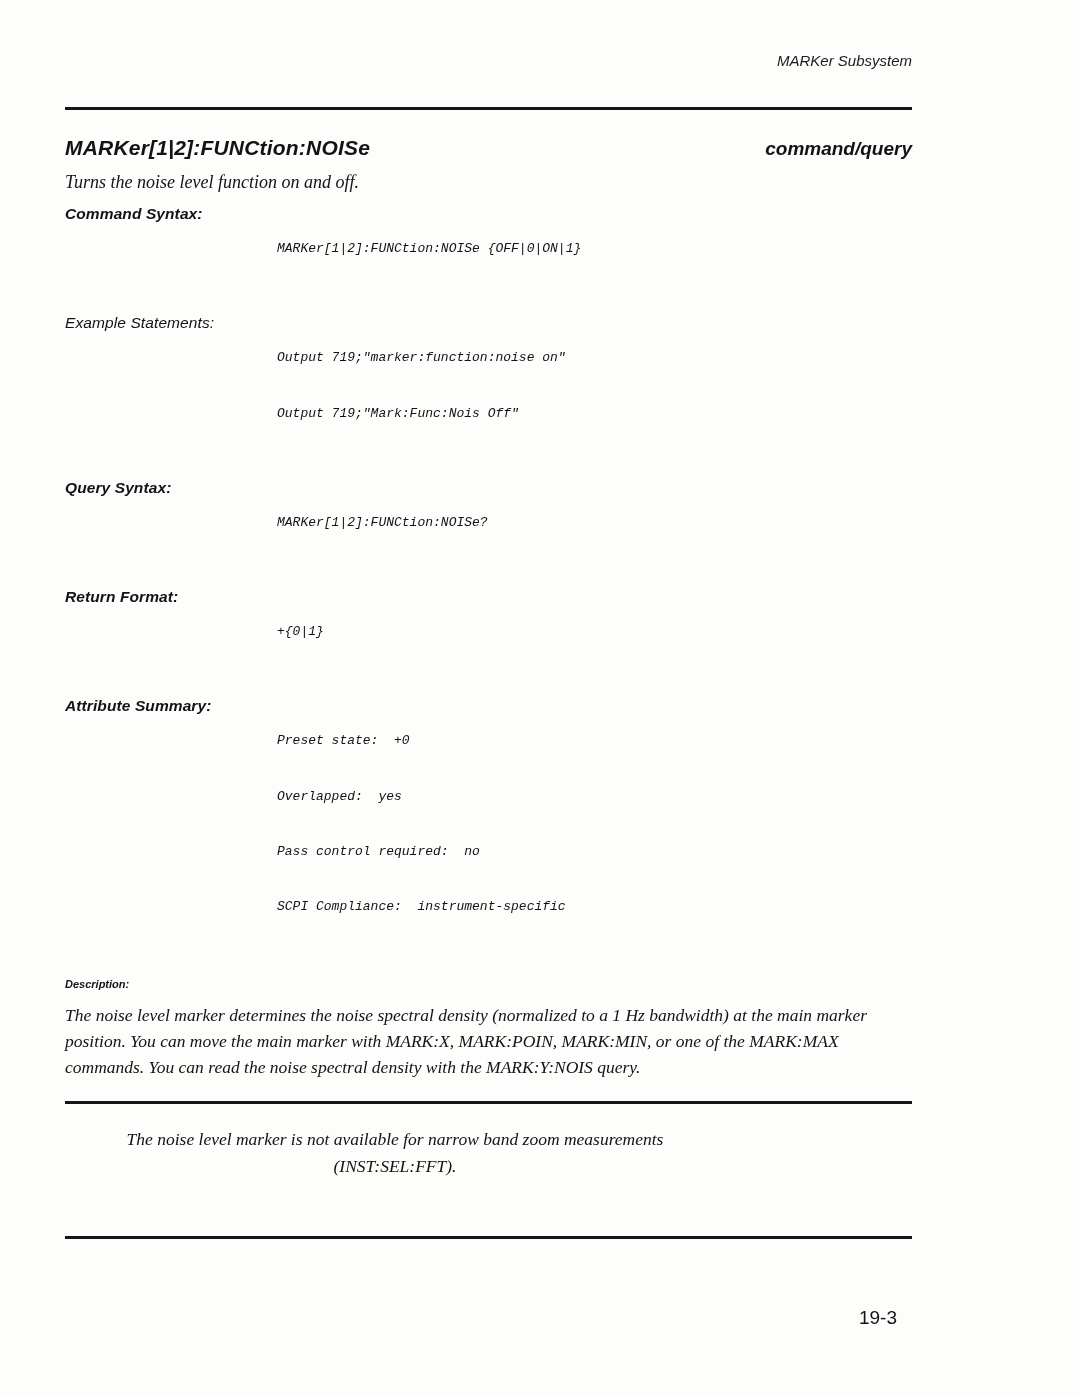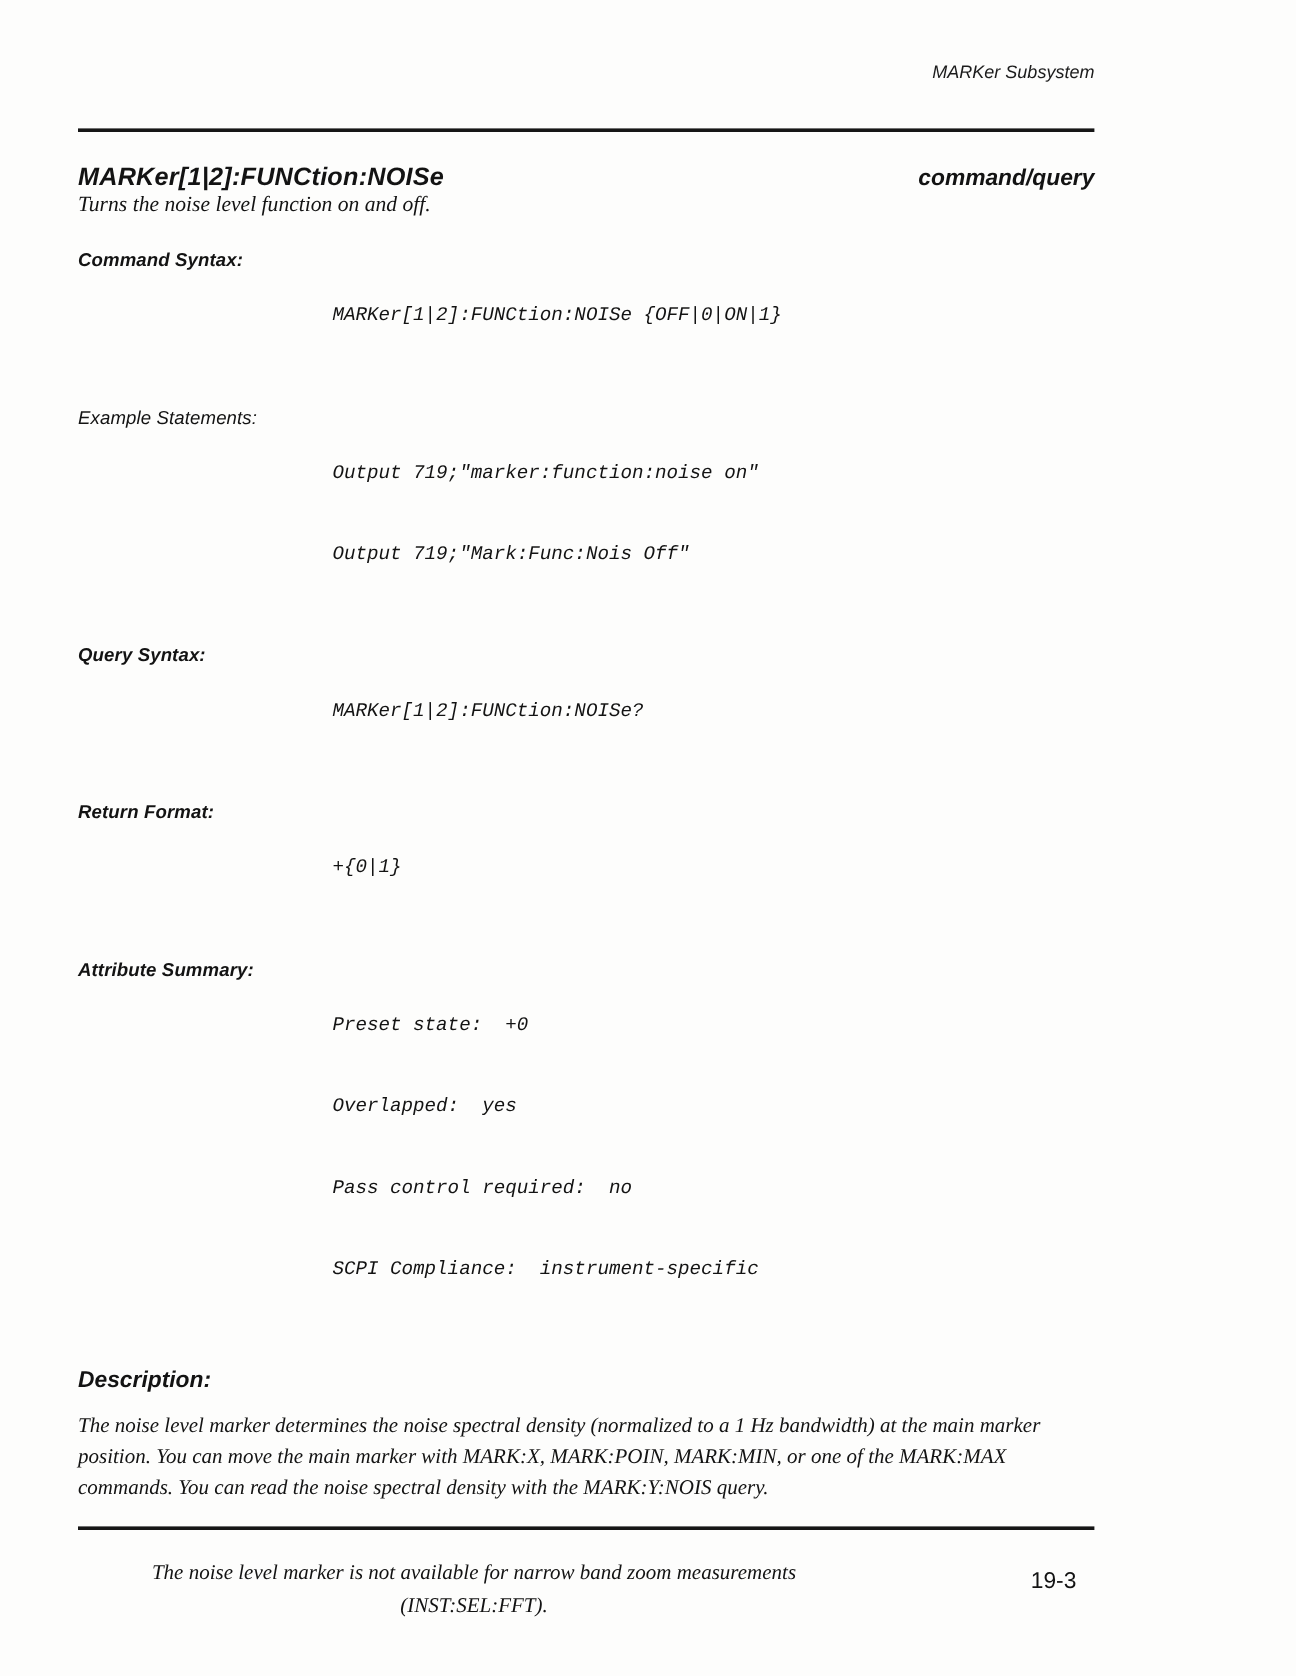--- a/index.html
+++ b/index.html
@@ -46,48 +46,48 @@
     align-items: baseline;
     margin-top: 26px;
     font-family: "Liberation Sans", sans-serif;
     font-weight: bold;
     gap: 33px;
   }
   .cmd-title { font-size: 21px; letter-spacing: 0.2px; }
   .cmd-type  { font-size: 19px; }
   .summary {
     font-size: 18px;
-    margin-top: 0;
-  }
-  .fields { margin-top: 26px; }
+    margin-top: 12px;
+  }
+  .fields { margin-top: 10px; }
   .field-row {
     display: flex;
     align-items: flex-start;
     margin-bottom: 17px;
   }
   .field-label {
     flex: 0 0 212px;
     width: 212px;
     font-family: "Liberation Sans", sans-serif;
     font-weight: bold;
     font-size: 15.5px;
     padding-top: 2px;
     letter-spacing: 0.1px;
   }
   .field-label.regular { font-weight: normal; }
   .field-value {
     font-family: "Liberation Mono", "DejaVu Sans Mono", monospace;
-    font-size: 16px;
+    font-size: 13px;
     line-height: 1.42;
     white-space: pre;
   }
   .desc-label {
     font-family: "Liberation Sans", sans-serif;
     font-weight: bold;
-    font-size: 19px;
+    font-size: 11px;
     margin-top: 24px;
   }
   .desc-text {
     margin-top: 12px;
     font-size: 17.5px;
     line-height: 1.5;
     max-width: 833px;
   }
   .note-block {
     display: flex;

